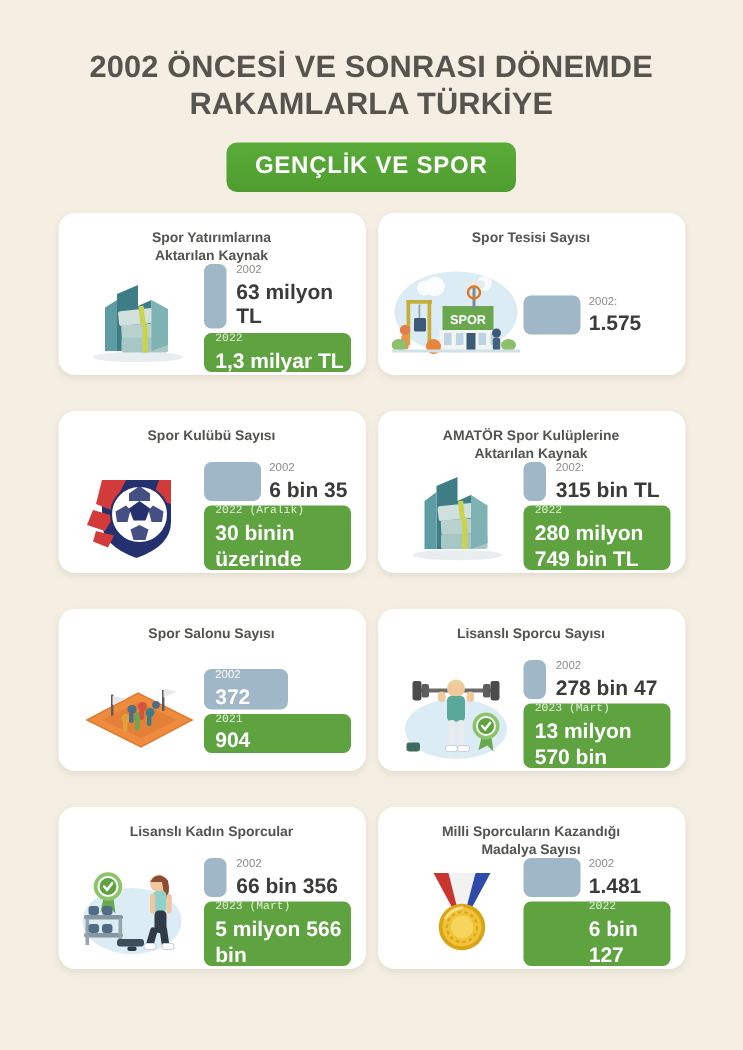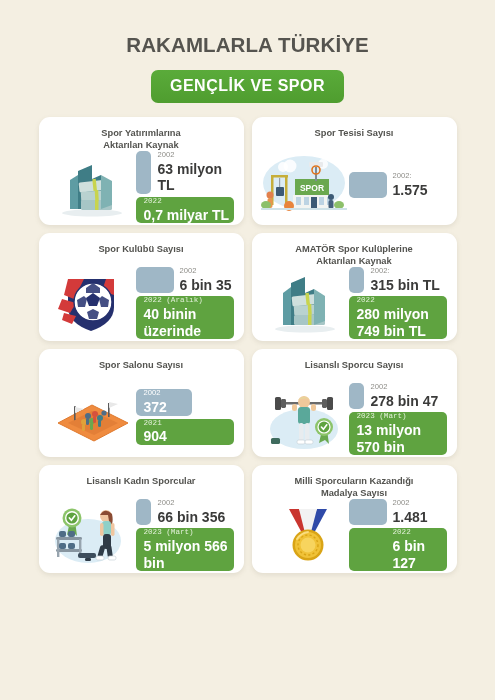--- a/index.html
+++ b/index.html
@@ -35,21 +35,21 @@
     padding: 7px 19px 8px;
     border-radius: 7px;
   }
 
   
   .grid {
     margin: 14px auto 0;
     width: 418px;
     display: grid;
     grid-template-columns: 1fr 1fr;
-    gap: 8px 8px;
+    gap: 24px 8px;
   }
   .card {
     background: #ffffff;
     border-radius: 11px;
     height: 108px;
     box-shadow: 0 2px 5px rgba(110,100,80,0.13);
     padding: 9px 9px 6px;
     display: flex;
     flex-direction: column;
     position: relative;
@@ -125,20 +125,21 @@
   .row-new .vl { color: #ffffff; }
   .row-old.inbox .yr { color: #ffffff; }
   .row-old.inbox .vl { color: #ffffff; }
   .row-new .rowtext { padding-left: 8px; }
 </style>
 </head>
 <body>
 
 <div class="header">
   <div class="title">
+    <div>2002 ÖNCESİ VE SONRASI DÖNEMDE</div>
     <div>RAKAMLARLA TÜRKİYE</div>
   </div>
   <div class="badge-wrap">
     <span class="badge">GENÇLİK VE SPOR</span>
   </div>
 </div>
 
 <div class="grid">
 
   <div class="card">
@@ -166,21 +167,21 @@
           <span class="rowbox"></span>
           <span class="rowtext">
             <span class="yr">2002</span>
             <span class="vl">63 milyon TL</span>
           </span>
         </div>
         <div class="row row-new">
           <span class="rowbox"></span>
           <span class="rowtext">
             <span class="yr">2022</span>
-            <span class="vl">0,7 milyar TL</span>
+            <span class="vl">1,3 milyar TL</span>
           </span>
         </div>
       </div>
     </div>
   </div>
 
   <div class="card">
     <div class="card-title">
       <div>Spor Tesisi Sayısı</div>
       <div></div>
@@ -257,21 +258,21 @@
           <span class="rowbox"></span>
           <span class="rowtext">
             <span class="yr">2002</span>
             <span class="vl">6 bin 35</span>
           </span>
         </div>
         <div class="row row-new">
           <span class="rowbox"></span>
           <span class="rowtext">
             <span class="yr">2022 (Aralık)</span>
-            <span class="vl">40 binin üzerinde</span>
+            <span class="vl">30 binin üzerinde</span>
           </span>
         </div>
       </div>
     </div>
   </div>
 
   <div class="card">
     <div class="card-title">
       <div>AMATÖR Spor Kulüplerine</div>
       <div>Aktarılan Kaynak</div>

